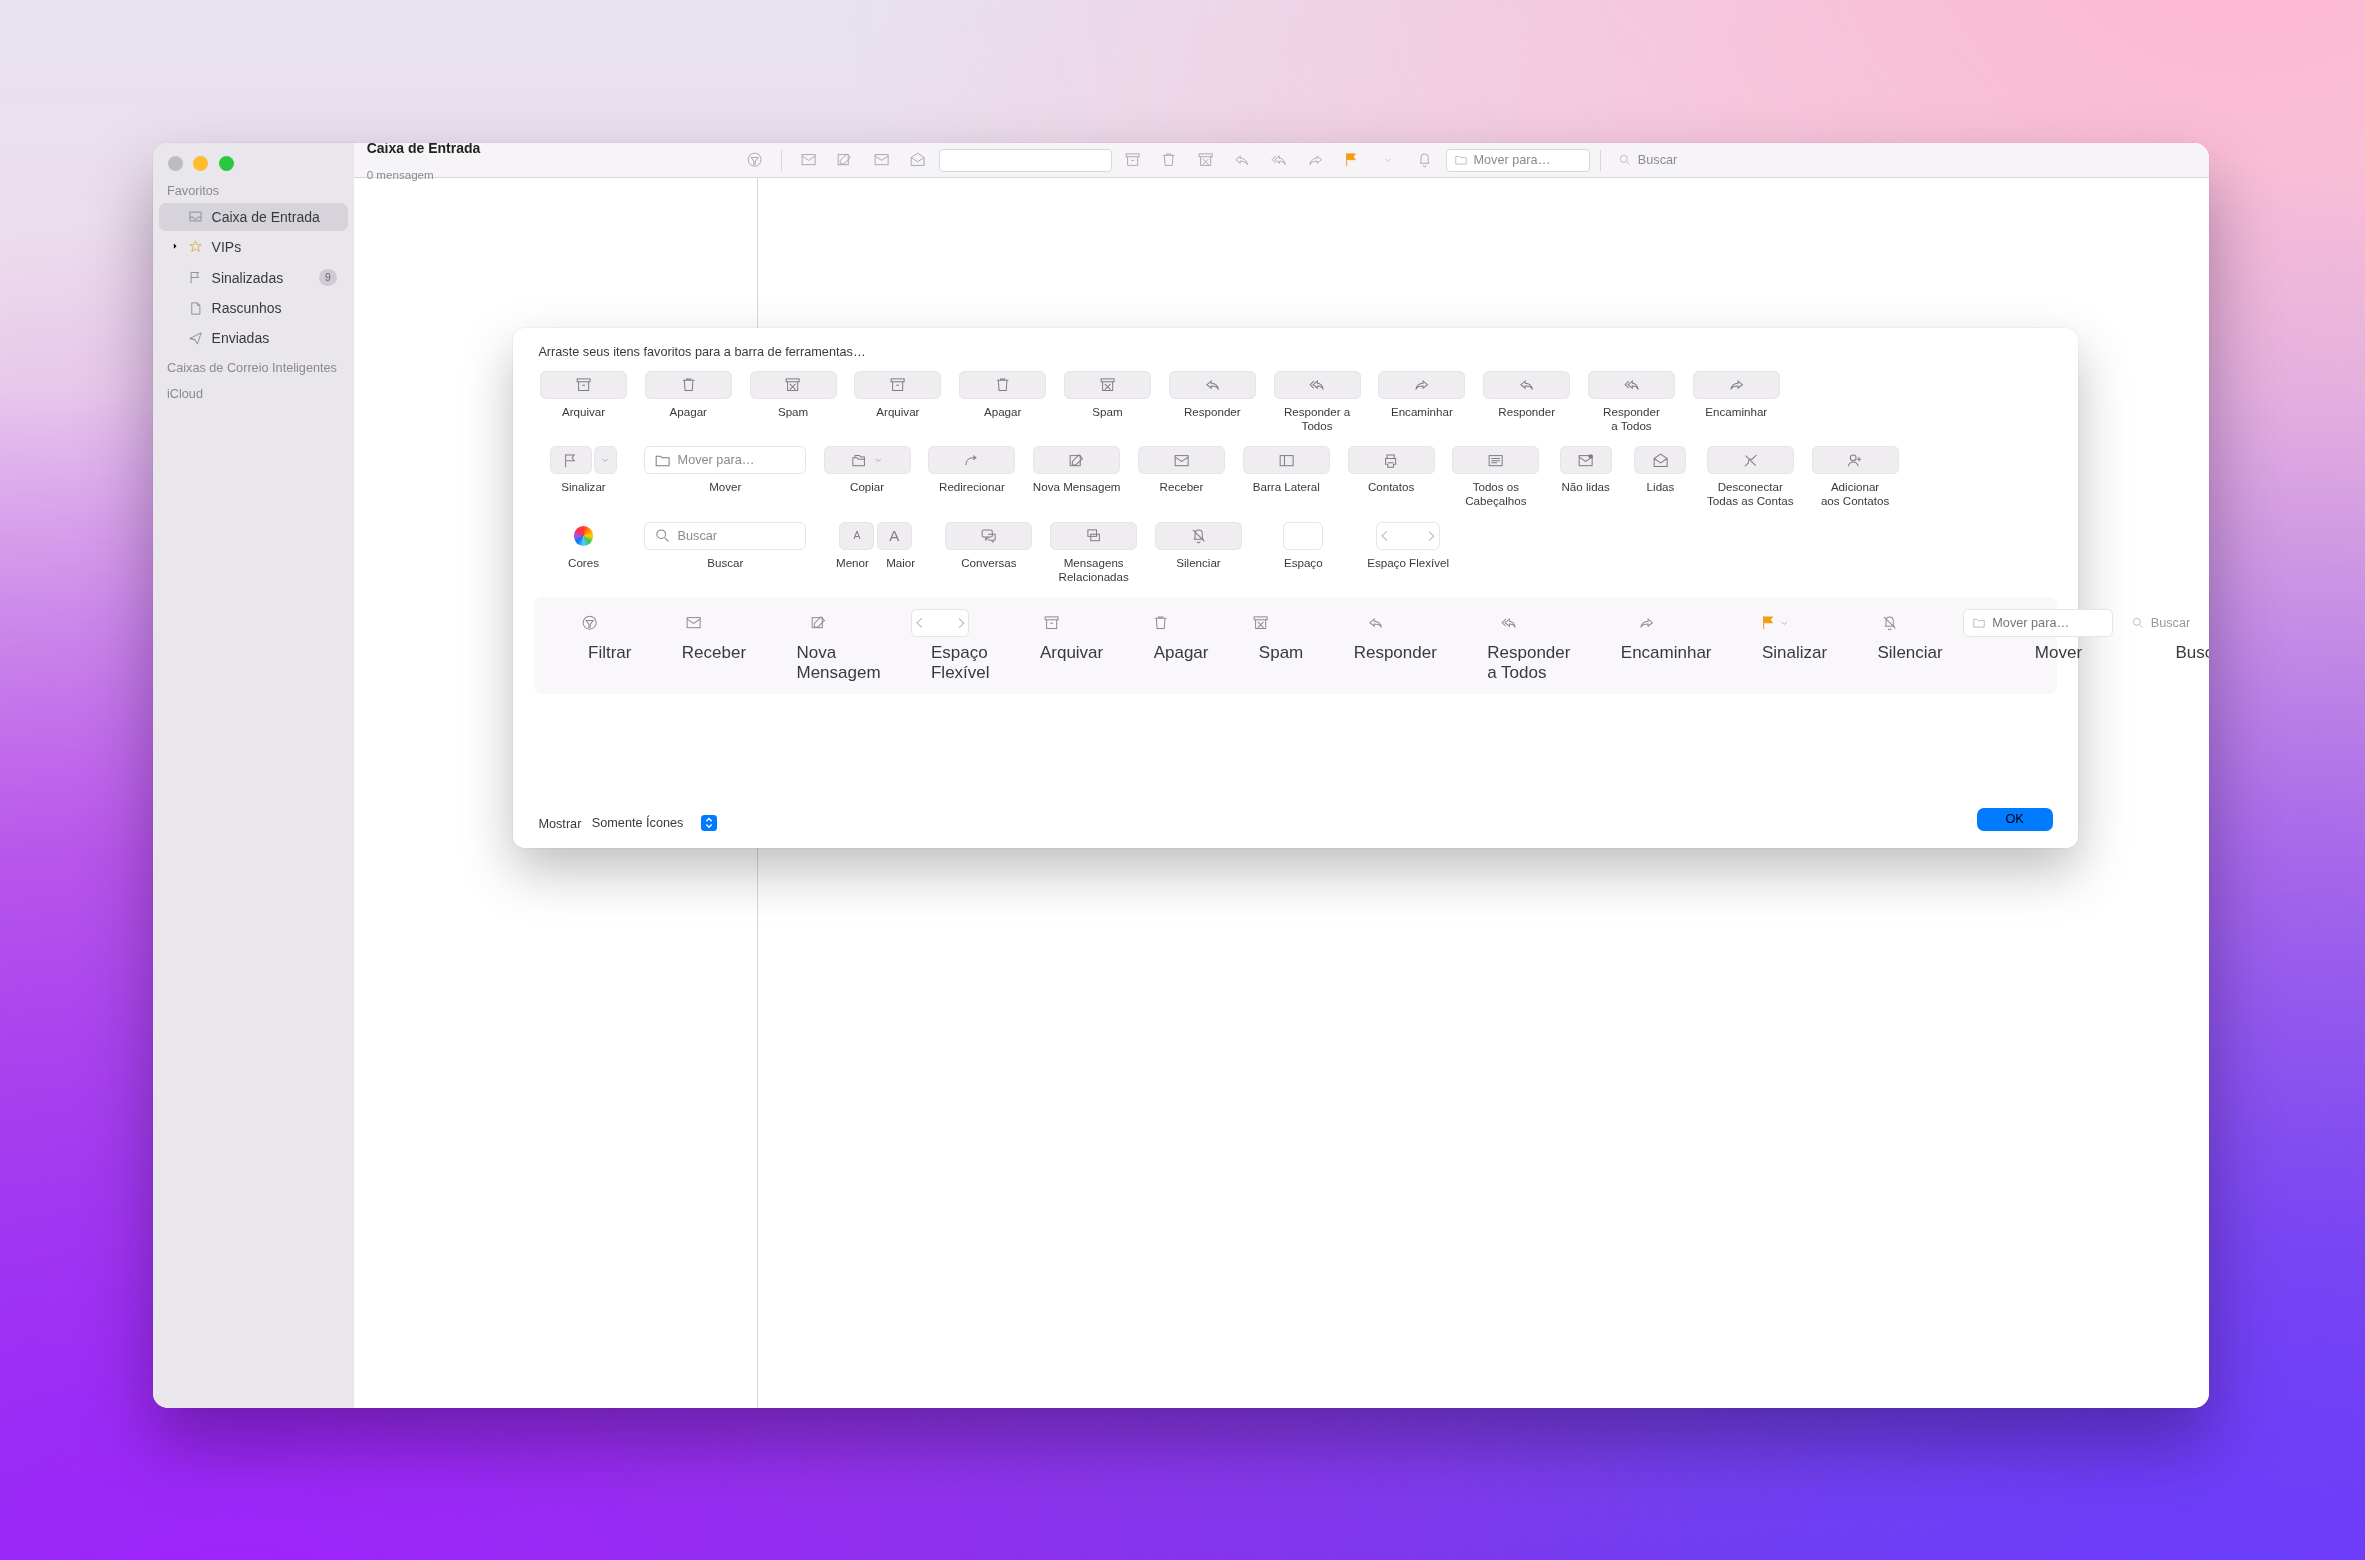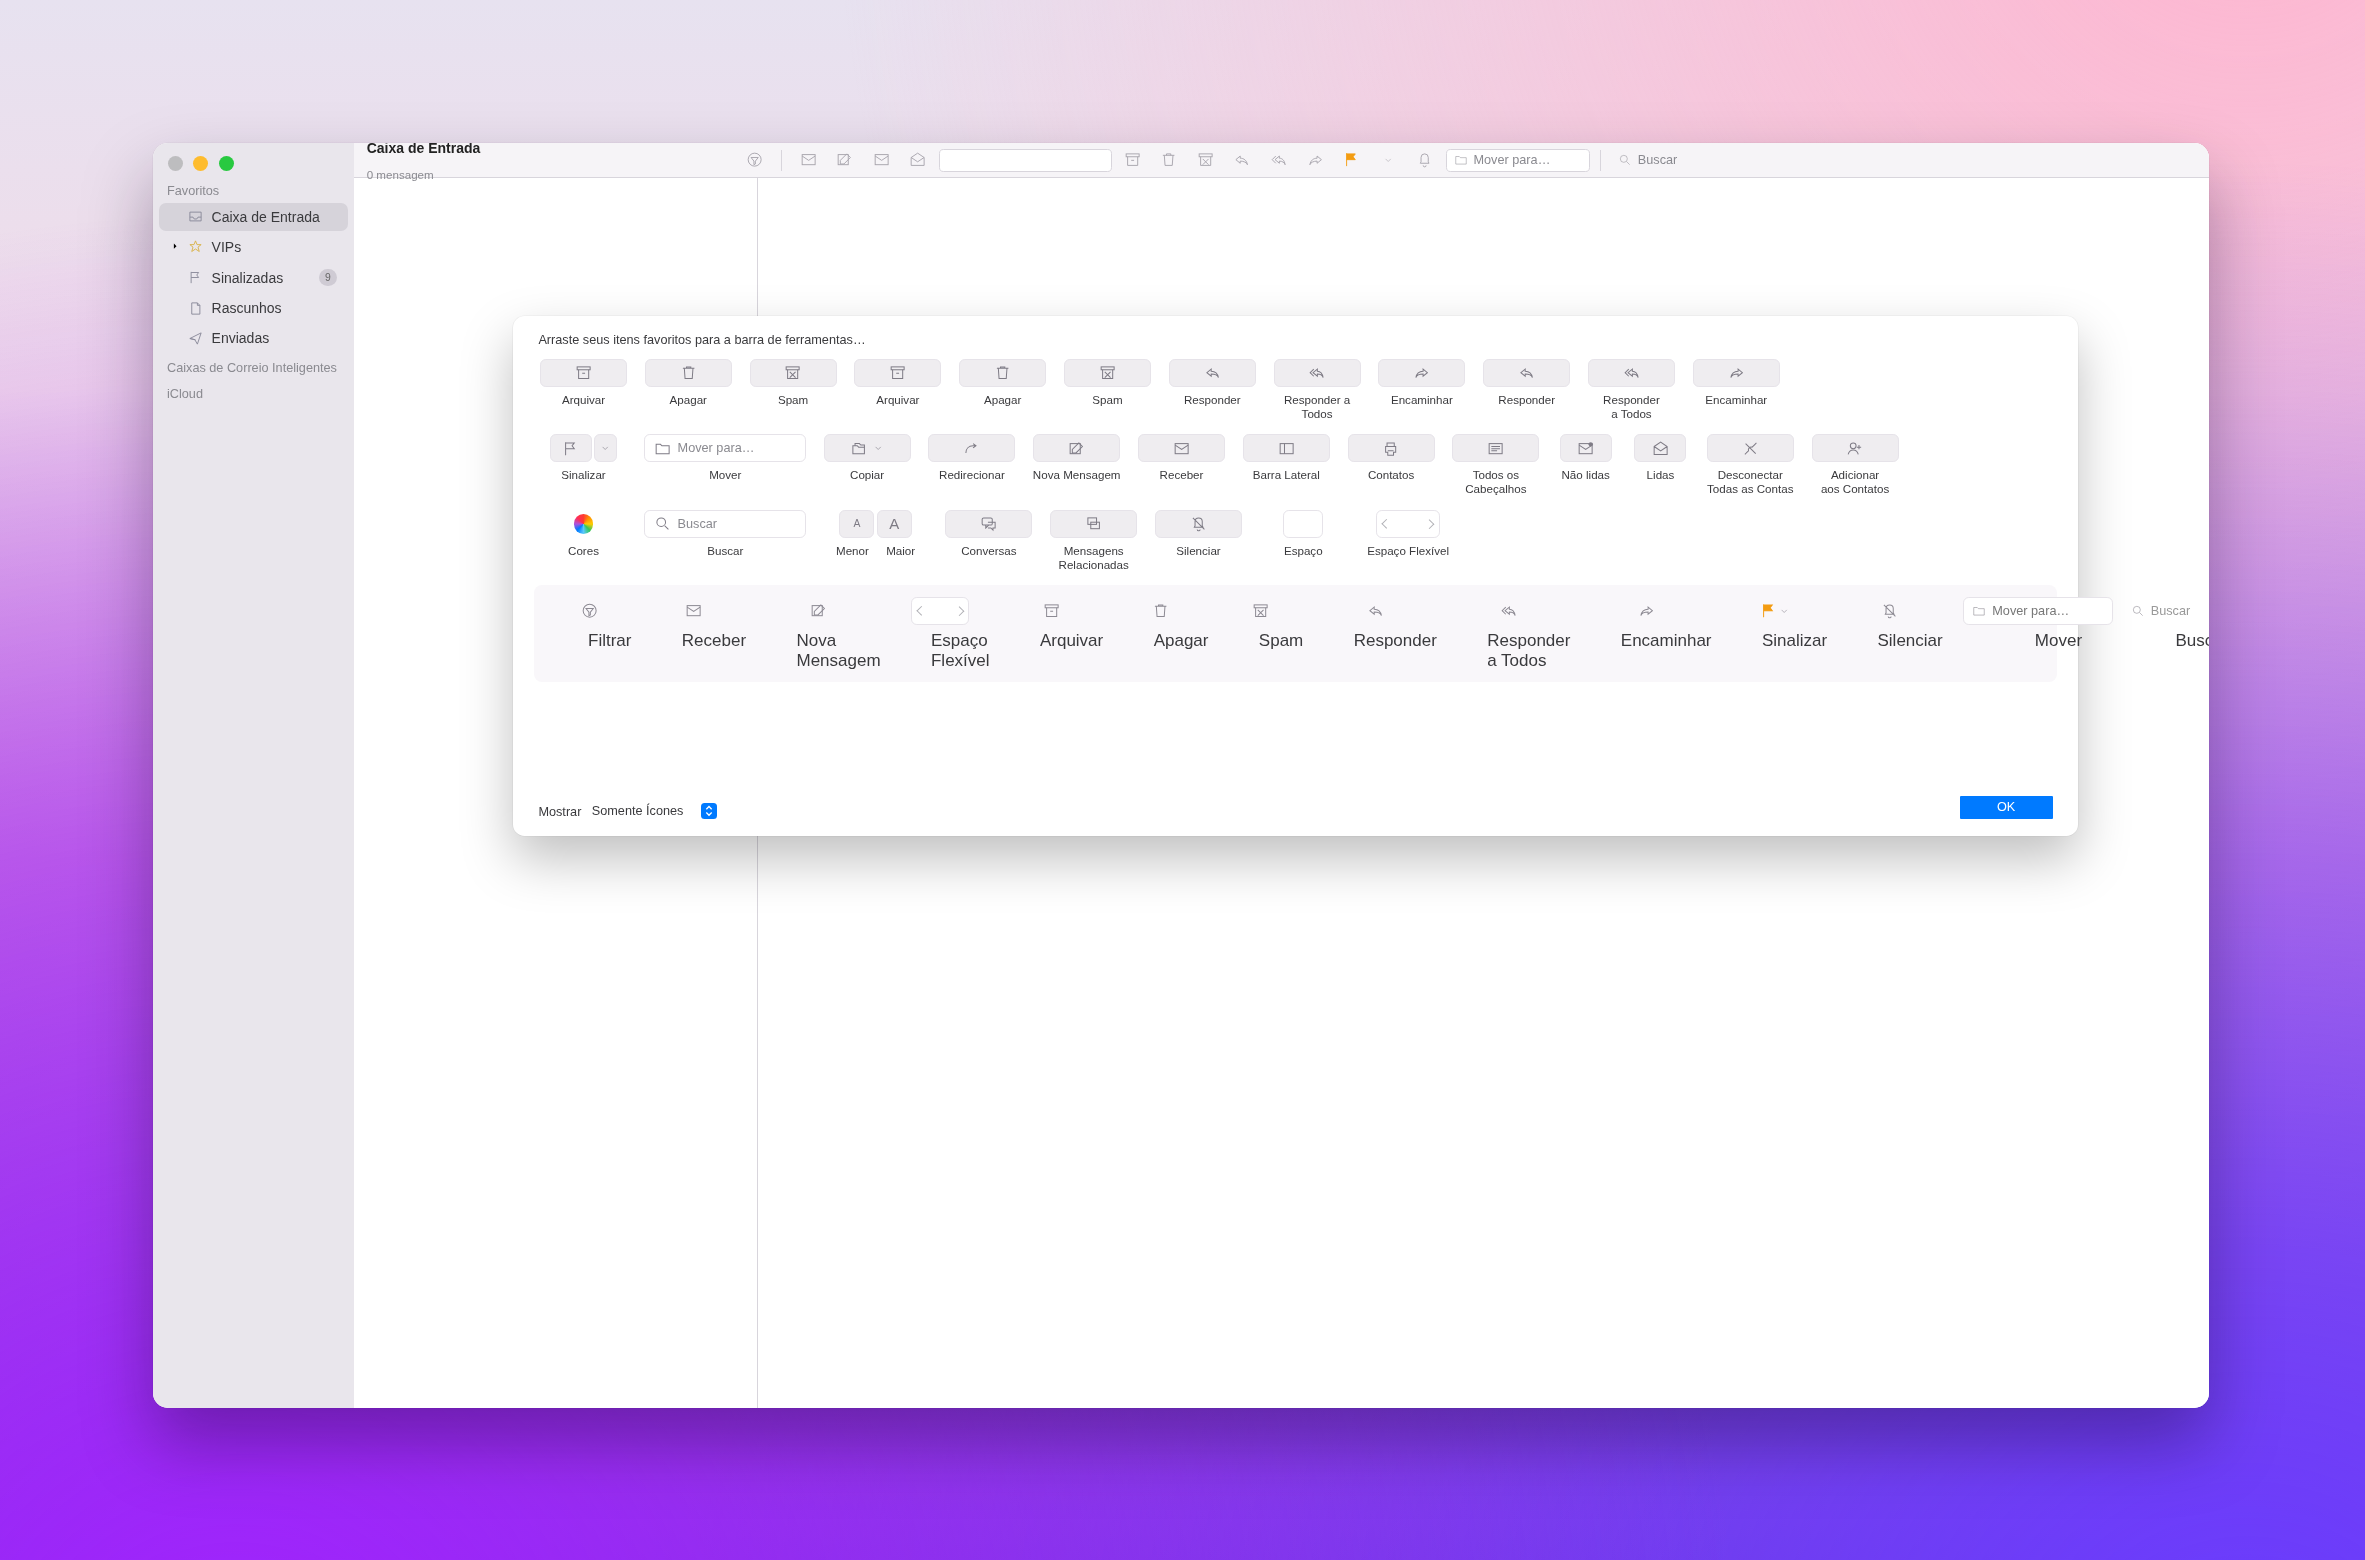--- a/index.html
+++ b/index.html
@@ -65,21 +65,21 @@
   .tb-search2{flex:0 0 231px;height:23px;display:flex;align-items:center;padding:0 7px;gap:5.8px;color:var(--txt-2);font-size:12.7px;}
   .tb-spacer{flex:1;}
   .flag-orange svg{stroke:var(--flag);fill:var(--flag);}
   
   .body{flex:1;display:flex;}
   .list{width:404px;border-right:0.6px solid var(--divider);}
   .reader{flex:1;display:flex;align-items:flex-start;justify-content:center;padding-top:173px;}
   .reader-empty{color:#b9b6bf;font-size:24px;font-weight:400;}
   
   .sheet{
-    position:absolute;left:360px;top:173px;width:1565px;height:520px;
+    position:absolute;left:360px;top:185px;width:1565px;height:520px;
     background:var(--sheet);border-radius:11.6px;
     box-shadow:0 23px 52px rgba(0,0,0,0.25),0 0 0 0.6px rgba(0,0,0,0.06);
     display:flex;flex-direction:column;
     font-size:12.7px;color:var(--txt);
   }
   .sheet-instr{padding:17.3px 25.4px 8px;}
   .grid{display:flex;flex-wrap:wrap;gap:0 5.8px;padding:3.5px 21px 0;}
   .cell{display:flex;flex-direction:column;align-items:center;justify-content:flex-start;gap:5.8px;width:99px;margin-bottom:10.4px;}
   .cell.wide{width:173px;}
   .cell.tiny{width:69px;}
@@ -107,21 +107,21 @@
   .d-flex::before{left:5.8px;transform:translateY(-50%) rotate(-135deg);}
   .d-flex::after{right:5.8px;transform:translateY(-50%) rotate(45deg);}
   .d-move{width:150px;height:28px;border:0.6px solid var(--tool-border);background:#fff;border-radius:5.8px;display:flex;align-items:center;padding:0 8px;gap:5.8px;color:#777;}
   .d-search{width:116px;height:28px;display:flex;align-items:center;gap:5.8px;color:#999;padding:0 7px;}
   .sheet-footer{display:flex;align-items:flex-end;padding:15px 25.4px 17.3px;margin-top:auto;}
   .footer-label{margin-right:10.4px;}
   .select{display:flex;align-items:center;gap:18px;}
   .select-val{}
   .select-arrows{width:16px;height:16px;border-radius:3.5px;background:var(--accent);display:flex;flex-direction:column;align-items:center;justify-content:center;gap:0;}
   .select-arrows svg{width:8px;height:5.8px;stroke:#fff;fill:none;stroke-width:2;}
-  .ok-btn{margin-left:auto;width:93px;height:23px;border-radius:1px;background:var(--accent);color:#ffffff;display:flex;align-items:center;justify-content:center;font-size:12.7px;}
+  .ok-btn{margin-left:auto;width:76px;height:23px;border-radius:7px;background:var(--accent);color:#000000;display:flex;align-items:center;justify-content:center;font-size:12.7px;}
   .chev-sm{width:10.4px !important;height:10.4px !important;}
   
 </style>
 </head>
 <body>
 
 <svg width="0" height="0" style="position:absolute">
   <defs>
     <symbol id="i-tray" viewBox="0 0 24 24">
         <path d="M3 5h18v14H3z M3 13h5l2 3h4l2-3h5"></path>

